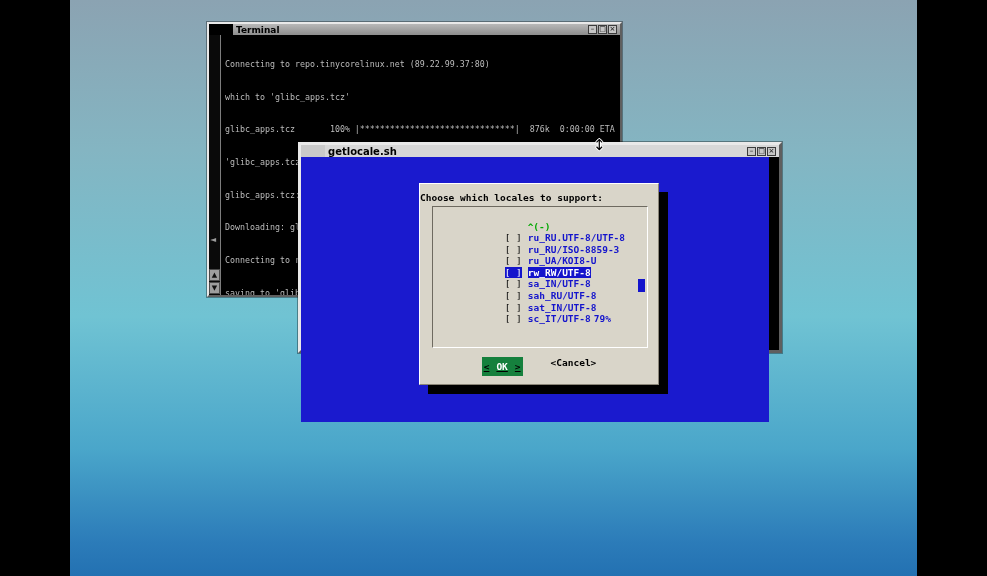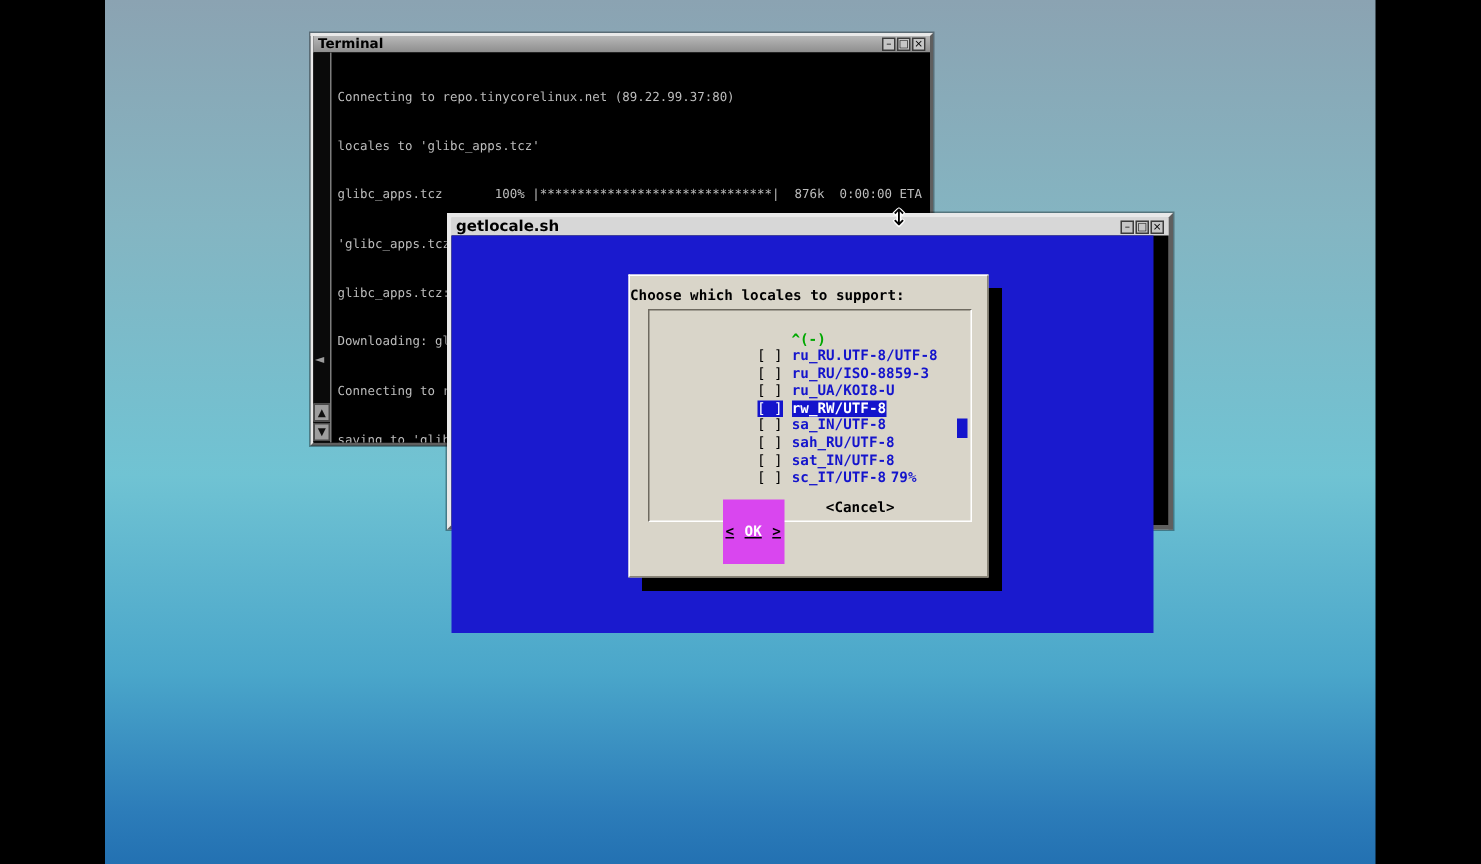--- a/index.html
+++ b/index.html
@@ -13,21 +13,21 @@
     background:linear-gradient(180deg,#8ba3b2 0%,#84b5c2 26%,#70c3d3 55%,#4aa6ca 78%,#2c7cb9 94%,#2371b2 100%);
   }
   .window {
     position:absolute;
     border:2px solid;
     border-color:#e9e9e9 #5f5f5f #5f5f5f #e9e9e9;
     box-shadow:0 0 0 1px rgba(0,0,0,.35);
   }
   
   .term-win { left:207px; top:22px; width:415px; height:275px; background:#000; z-index:1; }
-  .titlebar { display:flex; align-items:center; padding:0 3px; font-weight:bold; color:#000; }
+  .titlebar { display:flex; align-items:center; padding:0 3px; font-weight:bold; color:#000;margin-left:24px; }
   .term-win .titlebar { height:11px; font-size:9px; background:linear-gradient(#b8b8b8,#8d8d8d); }
   .tb-buttons { margin-left:auto; display:flex; gap:1px; }
   .tb-btn {
     width:9px; height:9px; border:1px solid #3c3c3c; background:#c6c6c6;
     font-size:7px; line-height:6px; text-align:center; font-weight:normal;
   }
   .term-body { position:absolute; left:0; top:11px; right:0; bottom:0; background:#000; }
   .term-scroll { position:absolute; left:0; top:0; bottom:0; width:12px; background:#0a0a0a; border-right:1px solid #7d7d7d; }
   .term-thumb { position:absolute; left:1px; top:200px; color:#9b9b9b; font-size:8px; }
   .term-arrows { position:absolute; left:0; bottom:0; width:12px; }
@@ -64,21 +64,21 @@
   .sel { background:#1414cc; color:#fff; }
   .green { color:#00a800; font-weight:bold; }
   .lastrow { position:relative; }
   .pct { position:absolute; right:36px; top:0; color:#1414cc; font-weight:bold; }
   .list-thumb { position:absolute; right:2px; top:72px; width:7px; height:13px; background:#1414cc; }
   .dlg-buttons {
     position:absolute; left:0; right:0; bottom:8px;
     display:flex; justify-content:center; gap:28px; font-weight:bold;
   }
   .btn { white-space:pre; }
-  .btn-ok { background:#d946ef; color:#000; padding:16px 2px;text-decoration:underline; }
+  .btn-ok { background:#15803d; color:#000; padding:4px 2px;text-decoration:underline; }
   .btn-ok .oklabel { color:#fff; padding:0 7px; }
   .btn-cancel { color:#000; }
   
   .cursor {
     position:absolute; left:593px; top:136px; z-index:9; font-size:15px; color:#000;
     text-shadow:-1px 0 #fff, 1px 0 #fff, 0 -1px #fff, 0 1px #fff;
   }
 </style>
 </head>
 <body>
@@ -97,21 +97,21 @@
   <div class="term-body">
     <div class="term-scroll">
       <span class="term-thumb">◄</span>
       <div class="term-arrows">
         <div class="arrow-btn">▲</div>
         <div class="arrow-btn">▼</div>
       </div>
     </div>
     <div class="term-text">
       <div>Connecting to repo.tinycorelinux.net (89.22.99.37:80)</div>
-      <div>locales to 'glibc_apps.tcz'</div>
+      <div>which to 'glibc_apps.tcz'</div>
       <div>glibc_apps.tcz       100% |*******************************|  876k  0:00:00 ETA</div>
       <div>'glibc_apps.tcz' saved</div>
       <div>glibc_apps.tcz: OK</div>
       <div>Downloading: glibc_i18n_locale.tcz</div>
       <div>Connecting to repo.tinycorelinux.net (89.22.99.37:80)</div>
       <div>saving to 'glibc_i18n_locale.tcz'</div>
       
       
       
       

